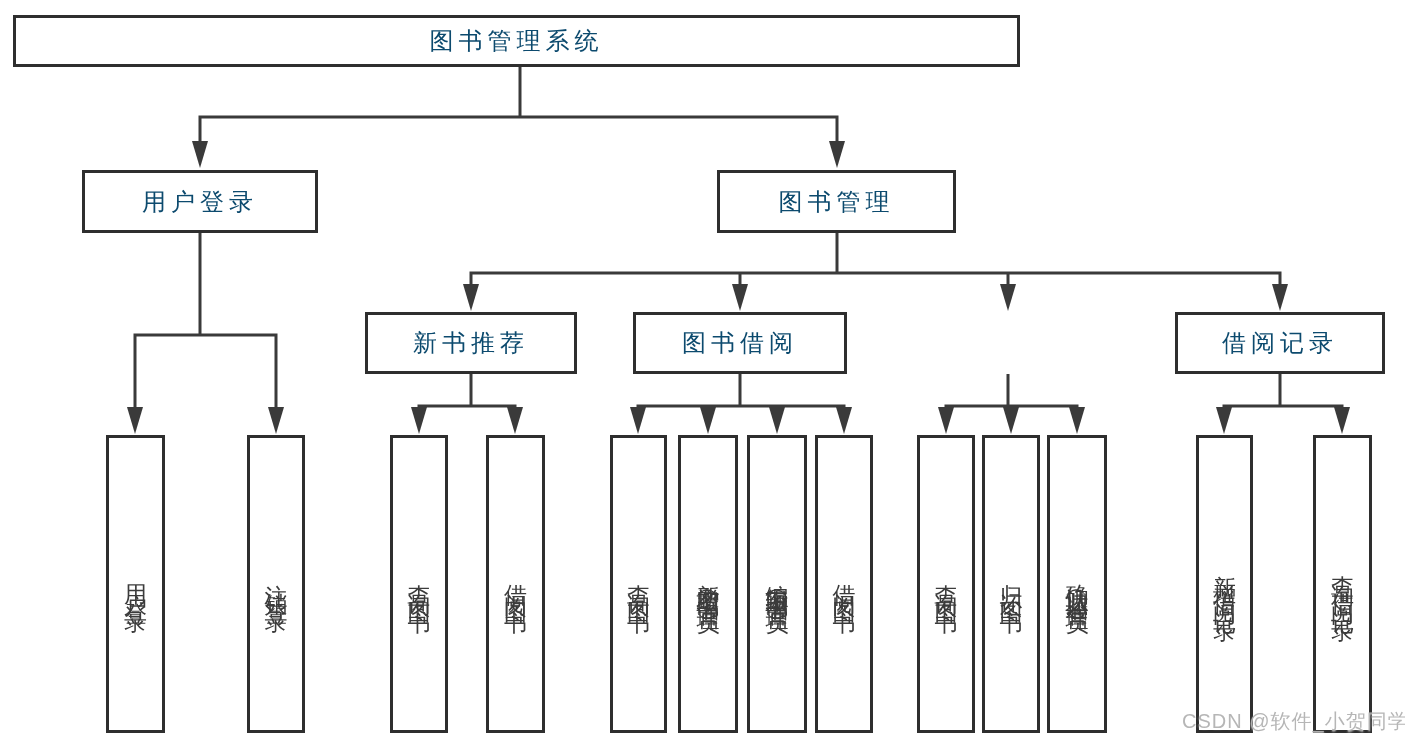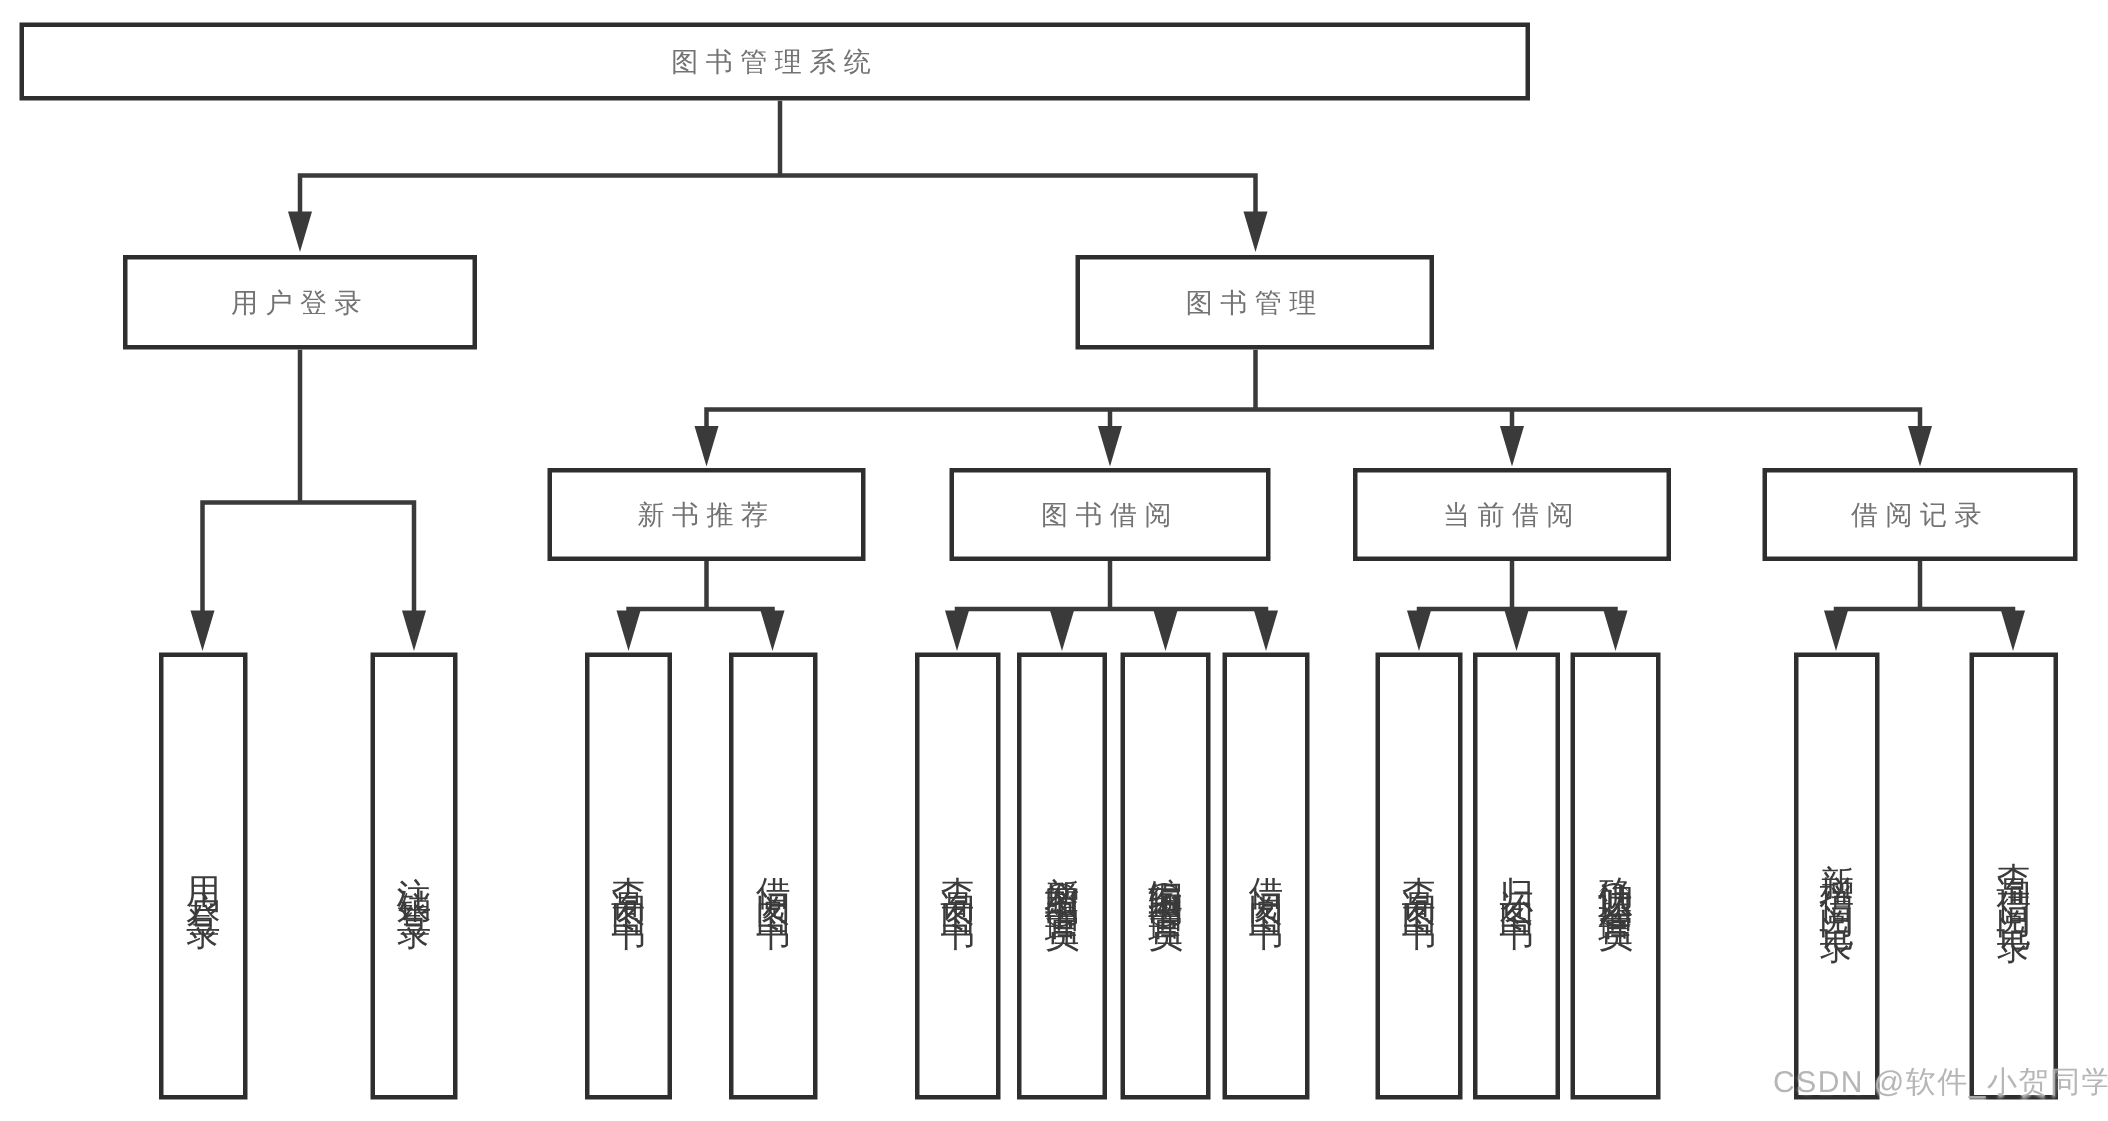--- a/index.html
+++ b/index.html
@@ -17,23 +17,23 @@
     width: 1405px; height: 747px;
   }
   .hbox {
     position: absolute;
     box-sizing: border-box;
     background: #ffffff;
     border: 3px solid #2e2e2e;
     display: flex;
     align-items: center;
     justify-content: center;
-    font-size: 18px;
+    font-size: 24px;
     letter-spacing: 5px;
-    color: #737373;
+    color: #0c4a6e;
     white-space: nowrap;
   }
   .leaf {
     position: absolute;
     top: 435px;
     height: 298px;
     box-sizing: border-box;
     background: #ffffff;
     border: 3px solid #2e2e2e;
     display: flex;
@@ -125,23 +125,20 @@
   <div class="hbox" style="left:365px; top:312px; width:212px; height:62px;">
     <span>新书推荐</span>
   </div>
 
   <div class="hbox" style="left:717px; top:170px; width:239px; height:63px;">
     <span>图书管理</span>
   </div>
   <div class="hbox" style="left:633px; top:312px; width:214px; height:62px;">
     <span>图书借阅</span>
   </div>
-  <div class="hbox" style="left:902px; top:312px; width:212px; height:62px;">
-    <span>当前借阅</span>
-  </div>
   <div class="hbox" style="left:1175px; top:312px; width:210px; height:62px;">
     <span>借阅记录</span>
   </div>
 
   <div class="leaf" style="left:106px; width:59px;">
     <span class="vtext">用户登录</span>
   </div>
   <div class="leaf" style="left:247px; width:58px;">
     <span class="vtext">注销登录</span>
   </div>

